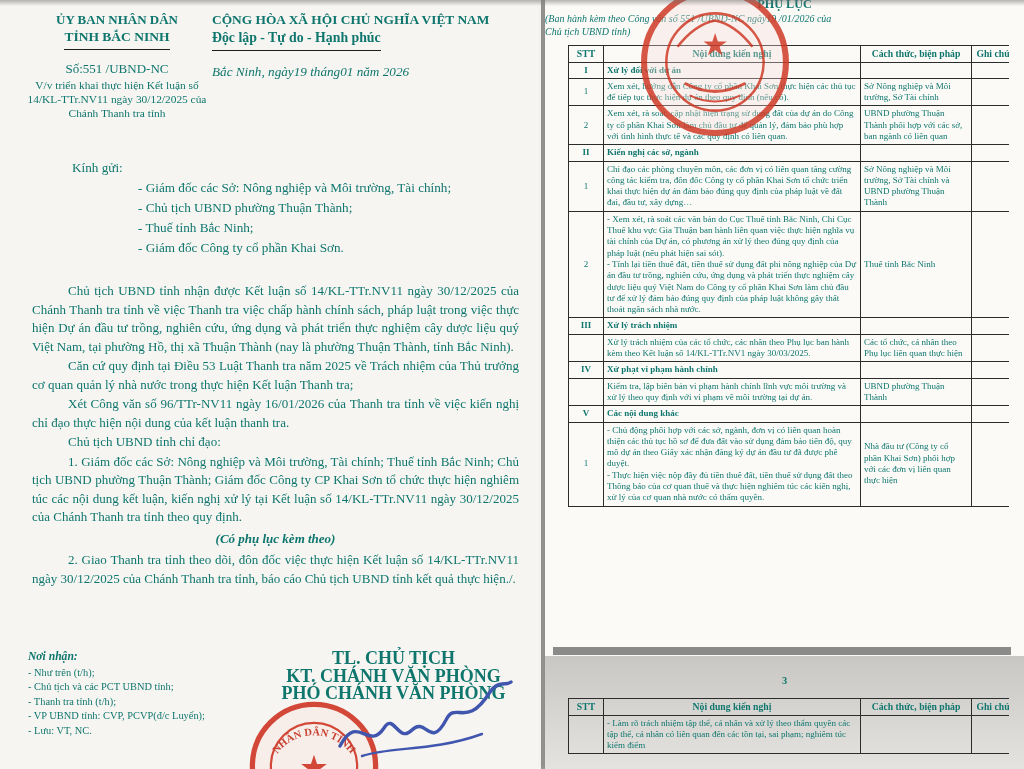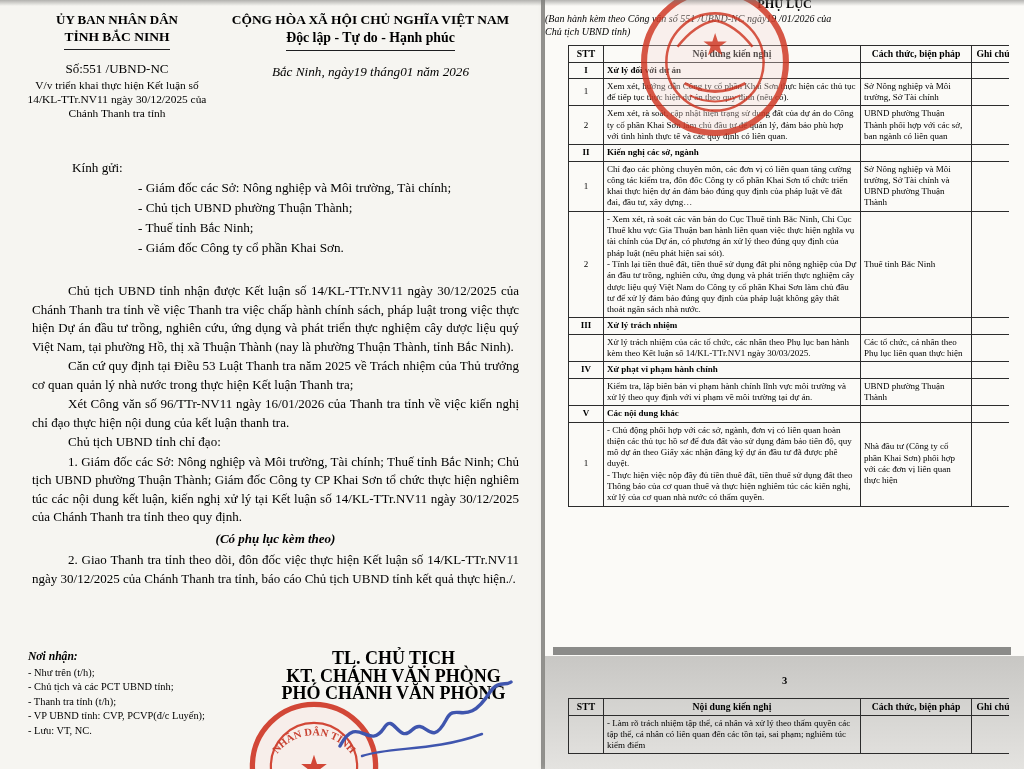--- a/index.html
+++ b/index.html
@@ -1,27 +1,27 @@
 <!DOCTYPE html>
 <html><head>
 <meta charset="utf-8">
 <style>
   html,body{margin:0;padding:0;}
   .canvas{position:relative;width:1024px;height:769px;background:#a8a7a3;overflow:hidden;
-          font-family:"Liberation Serif","DejaVu Serif",serif;color:#000000;}
+          font-family:"Liberation Serif","DejaVu Serif",serif;color:#0f766e;}
   .top-edge{position:absolute;top:0;left:0;right:0;height:6px;z-index:9;pointer-events:none;
             background:linear-gradient(rgba(110,110,108,.5),rgba(110,110,108,0));}
   .page{position:absolute;top:0;height:769px;overflow:hidden;box-shadow:0 0 6px rgba(0,0,0,.25);}
   .page-left{left:0;width:541px;background:#f6f5f1;}
   .page-right{left:545px;width:479px;background:#fbfaf7;}
 
   
   .letter-header{display:flex;padding:12px 12px 0 22px;}
   .org-col{width:190px;text-align:center;}
-  .motto-col{flex:1;text-align:center;}
+  .motto-col{flex:1;text-align:left;}
   .org1{font-weight:bold;font-size:13px;}
   .org2{font-weight:bold;font-size:13.5px;margin-top:1px;}
   .u{display:inline-block;border-bottom:1.5px solid #1d1d20;padding-bottom:4px;}
   .doc-num{font-size:13px;margin-top:11px;}
   .subject{font-size:11.4px;line-height:13.8px;margin-top:2px;}
   .motto1{font-weight:bold;font-size:13.4px;}
   .motto2{font-weight:bold;font-size:13.8px;margin-top:2px;}
   .dateline{font-style:italic;font-size:13.2px;margin-top:13px;}
   .salutation-block{margin:38px 0 0 72px;font-size:13.2px;line-height:20px;}
   .kinh-gui{display:block;}

